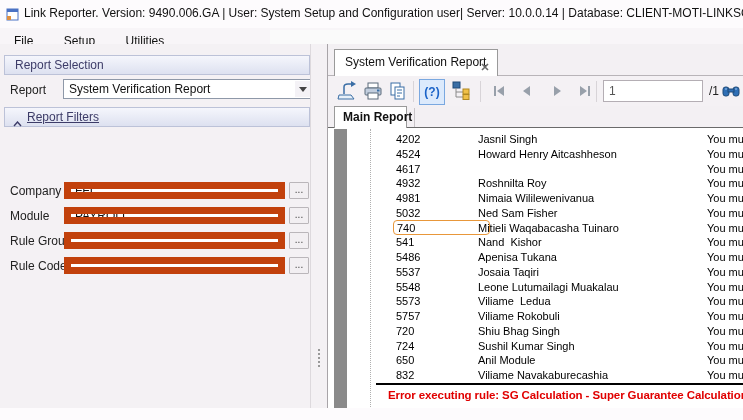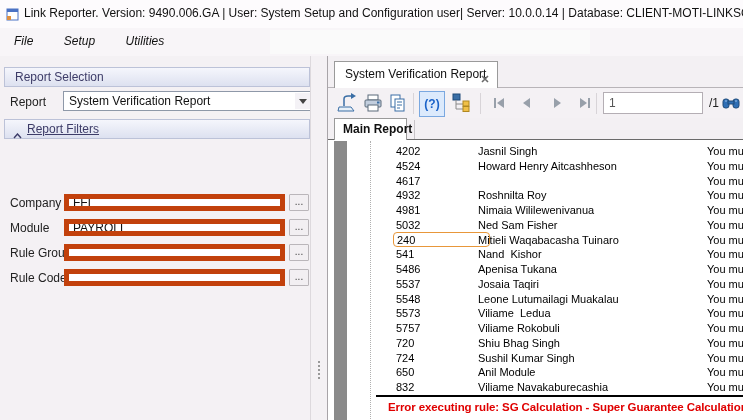--- a/index.html
+++ b/index.html
@@ -4,39 +4,39 @@
 <style>
   html,body{margin:0;padding:0;background:#e8e8e8;}
   .app{position:relative;width:743px;height:420px;background:#fdfbfd;overflow:hidden;
        font-family:"Liberation Sans",sans-serif;color:#111;}
   
   .titlebar{position:absolute;left:0;top:0;width:743px;height:28px;background:#fdfbfd;}
   .titlebar .win-icon{position:absolute;left:6px;top:7px;width:13px;height:13px;}
   .titlebar .title{position:absolute;left:24px;top:0;line-height:27px;font-size:12px;white-space:nowrap;}
   
   .menubar{position:absolute;left:0;top:28px;width:743px;height:28px;background:#f8f5f8;border-bottom:1px solid #efecef;}
-  .menubar .mitem{display:inline-block;margin-left:8px;padding:0 6px;line-height:27px;font-size:12px;color:#111;font-style:italic;}
+  .menubar .mitem{display:inline-block;margin-left:8px;padding:0 6px;line-height:27px;font-size:12px;color:#111;}
   .menubar .inset{position:absolute;left:270px;top:2px;width:320px;height:24px;background:#fafafa;}
   
-  .content{position:absolute;left:0;top:56px;width:743px;height:364px;background:#bef264;}
+  .content{position:absolute;left:0;top:44px;width:743px;height:364px;background:#bef264;}
   
   .leftpanel{position:absolute;left:0;top:0;width:317px;height:364px;background:#f4f1f4;}
   .group-hdr{position:absolute;left:4px;width:306px;height:20px;border:1px solid #bcc2d8;
     background:linear-gradient(#f5f6fc,#dde1f0);color:#3d3c68;font-size:12px;line-height:19px;padding-left:10px;box-sizing:border-box;}
   .hdr-sel{top:11px;}
   .hdr-fil{top:63px;padding-left:22px;text-decoration:underline;}
   .chev{position:absolute;left:8px;top:6px;}
   .lbl{position:absolute;left:10px;font-size:12px;color:#222;line-height:18px;white-space:nowrap;}
   .combo{position:absolute;left:63px;top:35px;width:250px;height:20px;background:#fff;border:1px solid #8e98a8;box-sizing:border-box;}
   .combo .cval{position:absolute;left:5px;top:0;line-height:18px;font-size:12px;color:#111;white-space:nowrap;}
   .combo .carr{position:absolute;right:1px;top:1px;width:16px;height:16px;background:#f4f2f6;}
   .combo .carr i{position:absolute;left:4px;top:6px;width:0;height:0;border:4px solid transparent;border-top:5px solid #444;}
   .fields{position:absolute;left:0;top:0;width:317px;height:364px;}
   .frow{position:absolute;left:0;width:317px;height:22px;}
-  .frow input{position:absolute;left:64px;top:0;width:221px;height:17px;border:5px solid #c2410c;
+  .frow input{position:absolute;left:64px;top:0;width:221px;height:17px;border:7px solid #c2410c;
     font-family:"Liberation Sans",sans-serif;font-size:12px;padding:0 0 0 4px;box-sizing:border-box;background:#fff;color:#111;}
   .frow .browse{position:absolute;left:289px;top:0;width:20px;height:17px;background:#f2eff2;border:1px solid #bab6ba;
     box-sizing:border-box;font-size:10px;line-height:13px;text-align:center;color:#444;border-radius:1px;}
   .lp-edge{position:absolute;left:310px;top:0;width:1px;height:364px;background:#ddd9dd;}
   .splitter{position:absolute;left:311px;top:0;width:16px;height:364px;background:#f4f1f4;}
   .grip{position:absolute;left:7px;top:305px;width:2px;height:18px;border-left:2px dotted #999;}
   
   .rightpanel{position:absolute;left:327px;top:0;width:416px;height:364px;background:#f3f0f3;border-left:1px solid #a8a4a8;box-sizing:border-box;}
   .tabbar-line{position:absolute;left:0;top:31px;width:416px;height:1px;background:#b8b4b8;}
   .doc-tab{position:absolute;left:6px;top:5px;width:164px;height:27px;background:#fff;border:1px solid #9a9a9a;border-bottom:none;box-sizing:border-box;z-index:2;}
@@ -257,21 +257,21 @@
               <span class="c-num">4981</span>
               <span class="c-name">Nimaia Wililewenivanua</span>
               <span class="c-msg">You mus</span>
             </div>
             <div class="rrow">
               <span class="c-num">5032</span>
               <span class="c-name">Ned Sam Fisher</span>
               <span class="c-msg">You mus</span>
             </div>
             <div class="rrow">
-              <span class="c-num hl">240</span>
+              <span class="c-num hl">740</span>
               <span class="c-name">Mitieli Waqabacasha Tuinaro</span>
               <span class="c-msg">You mus</span>
             </div>
             <div class="rrow">
               <span class="c-num">541</span>
               <span class="c-name">Nand  Kishor</span>
               <span class="c-msg">You mus</span>
             </div>
             <div class="rrow">
               <span class="c-num">5486</span>

